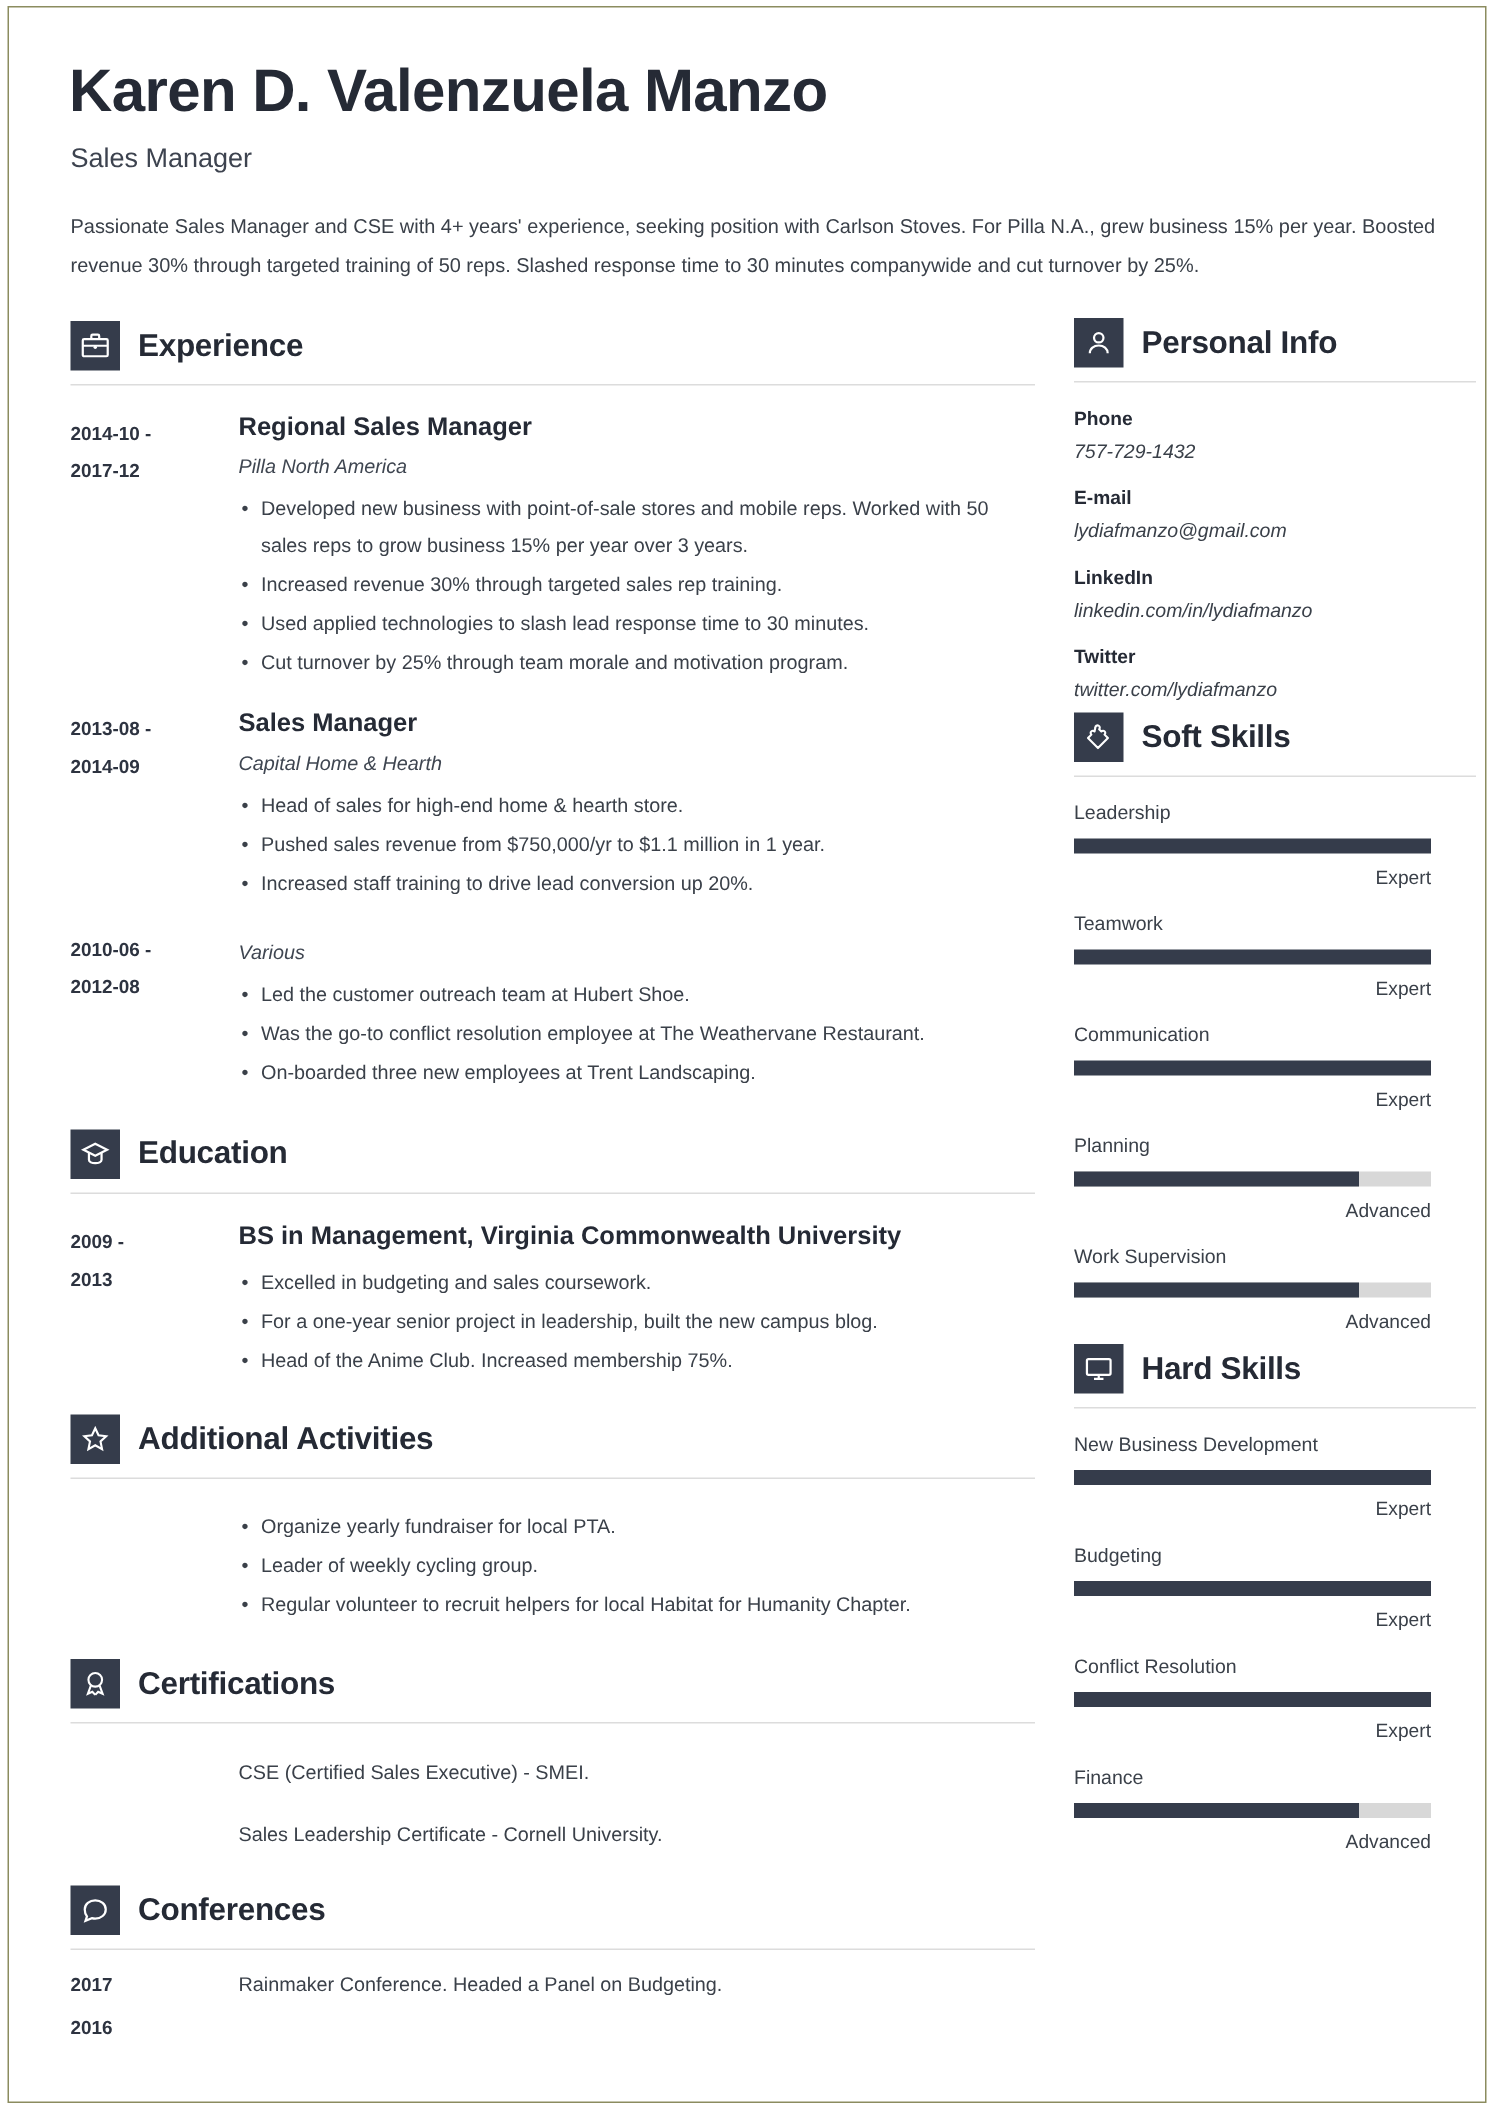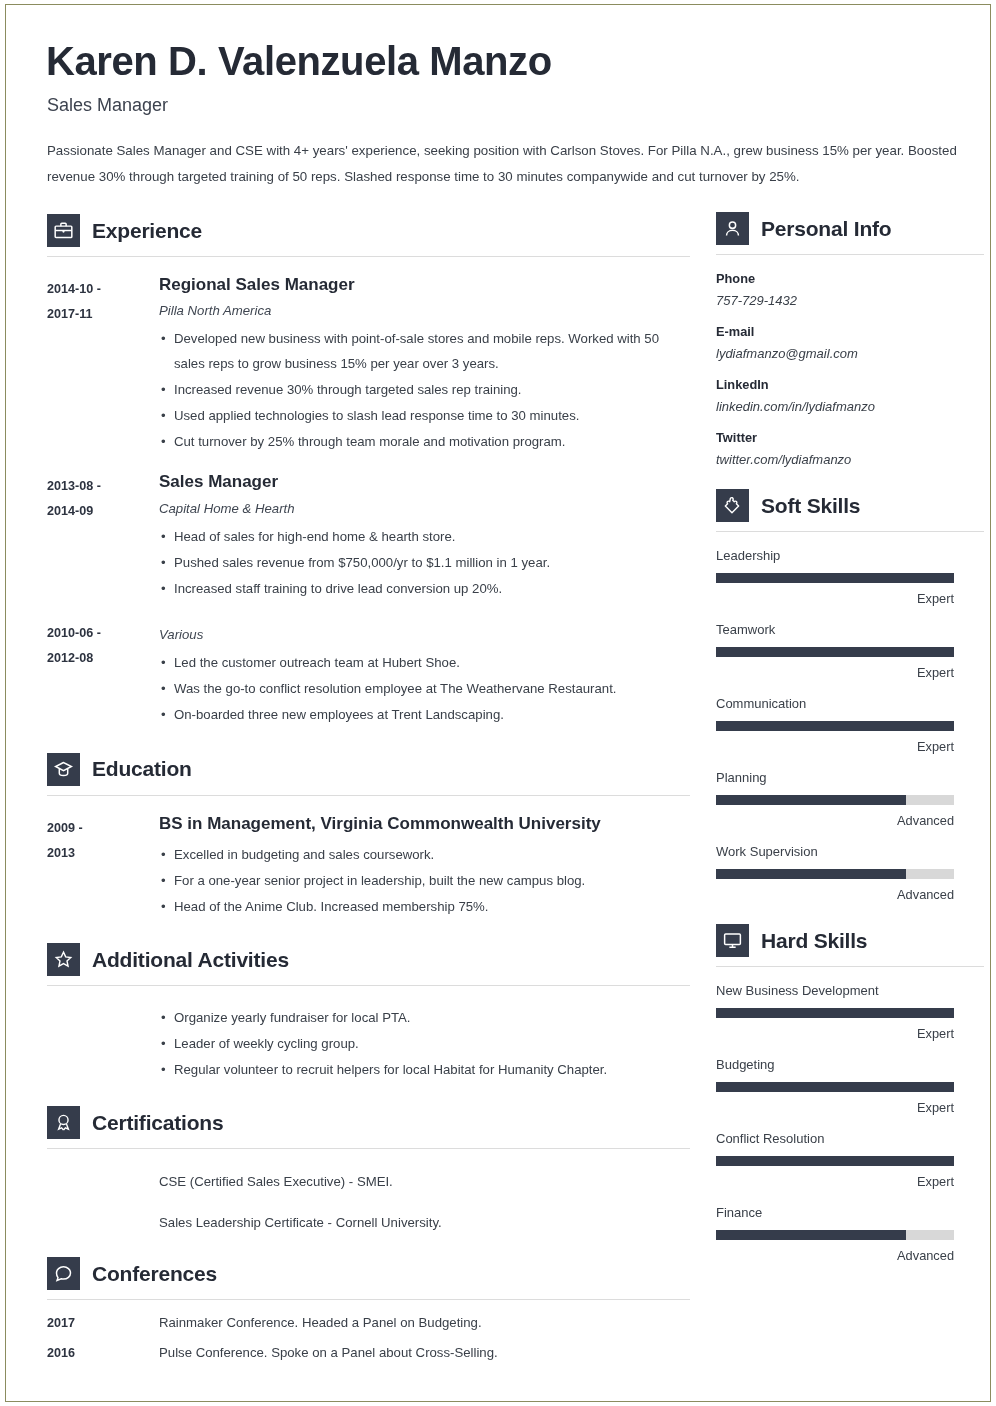--- a/index.html
+++ b/index.html
@@ -160,21 +160,21 @@
     color: #2d3340;
   }
   .conf-text {
     font-size: 13.2px;
     color: #3a4049;
     flex: 1;
   }
 
   
   .side-sec { margin-top: 0; }
-  .side-sec + .side-sec { margin-top: 22px; }
+  .side-sec + .side-sec { margin-top: 8px; }
   .info-label {
     font-size: 12.8px;
     font-weight: bold;
     color: #252a35;
     margin-top: 16px;
   }
   .info-value {
     font-size: 13px;
     color: #3a4049;
     margin-top: 7px;
@@ -230,21 +230,21 @@
               <circle cx="12" cy="13.2" r="1.3" fill="#ffffff" stroke="none"></circle>
             </svg>
           </span>
           <span class="sec-title">Experience</span>
         </div>
         <div class="sec-rule"></div>
 
         <div class="entry">
           <div class="entry-date">
             <div>2014-10 -</div>
-            <div>2017-11</div>
+            <div>2017-12</div>
           </div>
           <div class="entry-body">
             <div class="entry-role">Regional Sales Manager</div>
             <div class="entry-org">Pilla North America</div>
             <ul class="bullets">
                   <li>Developed new business with point-of-sale stores and mobile reps. Worked with 50 sales reps to grow business 15% per year over 3 years.</li>
                   <li>Increased revenue 30% through targeted sales rep training.</li>
                   <li>Used applied technologies to slash lead response time to 30 minutes.</li>
                   <li>Cut turnover by 25% through team morale and motivation program.</li>
                 </ul>
@@ -363,21 +363,20 @@
           </span>
           <span class="sec-title">Conferences</span>
         </div>
         <div class="sec-rule"></div>
         <div class="conf-row">
           <div class="conf-year">2017</div>
           <div class="conf-text">Rainmaker Conference. Headed a Panel on Budgeting.</div>
         </div>
         <div class="conf-row">
           <div class="conf-year">2016</div>
-          <div class="conf-text">Pulse Conference. Spoke on a Panel about Cross-Selling.</div>
         </div>
       </div>
 
     </div>
 
     <div class="col-side">
 
       <div class="side-sec">
         <div class="sec-head">
           <span class="sec-icon">

